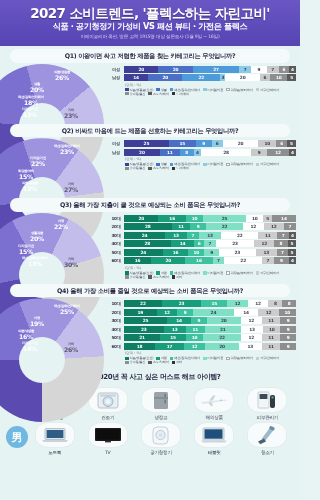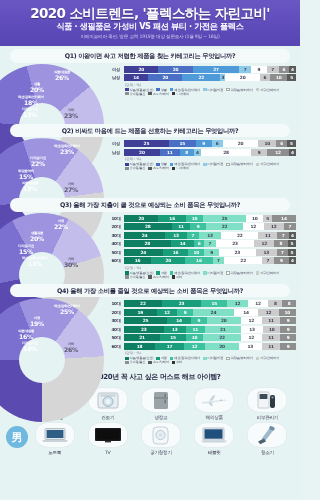--- a/index.html
+++ b/index.html
@@ -114,22 +114,22 @@
   .gmk { font-size: 9px; font-weight: bold; color: #2e9e45; letter-spacing: -0.5px; }
   .gmk b { color: #e8432f; }
   .auc { font-size: 9px; font-weight: bold; color: #d9202a; letter-spacing: -0.5px; }
 </style>
 </head>
 <body>
 
 <div class="page">
 
   <div class="header">
-    <div class="title">2020 소비트렌드, '플렉스하는 자린고비'</div>
-    <div class="subtitle">식품 · 생필품은 가성비 VS 패션 뷰티 · 가전은 플렉스</div>
+    <div class="title">2027 소비트렌드, '플렉스하는 자린고비'</div>
+    <div class="subtitle">식품 · 공기청정기 가성비 VS 패션 뷰티 · 가전은 플렉스</div>
     <div class="srcline">이베이코리아 옥션, 방문 고객 1915명 대상 설문조사 (1월 9일 ~ 16일)</div>
   </div>
 
   <div id="questions">
       <div class="qblock">
         <div class="qhead">Q1) 이왕이면 싸고 저렴한 제품을 찾는 카테고리는 무엇입니까?</div>
         <div class="qbody">
           <div class="pie-wrap">
             <div class="pie" style="background: conic-gradient(from 180deg, rgb(91, 75, 176) 0deg, rgb(91, 75, 176) 93.6deg, rgb(123, 111, 208) 93.6deg, rgb(123, 111, 208) 165.6deg, rgb(157, 147, 222) 165.6deg, rgb(157, 147, 222) 230.4deg, rgb(195, 189, 236) 230.4deg, rgb(195, 189, 236) 277.2deg, rgb(214, 214, 214) 277.2deg, rgb(214, 214, 214) 360deg);"></div>
             <div class="pie-labels">

